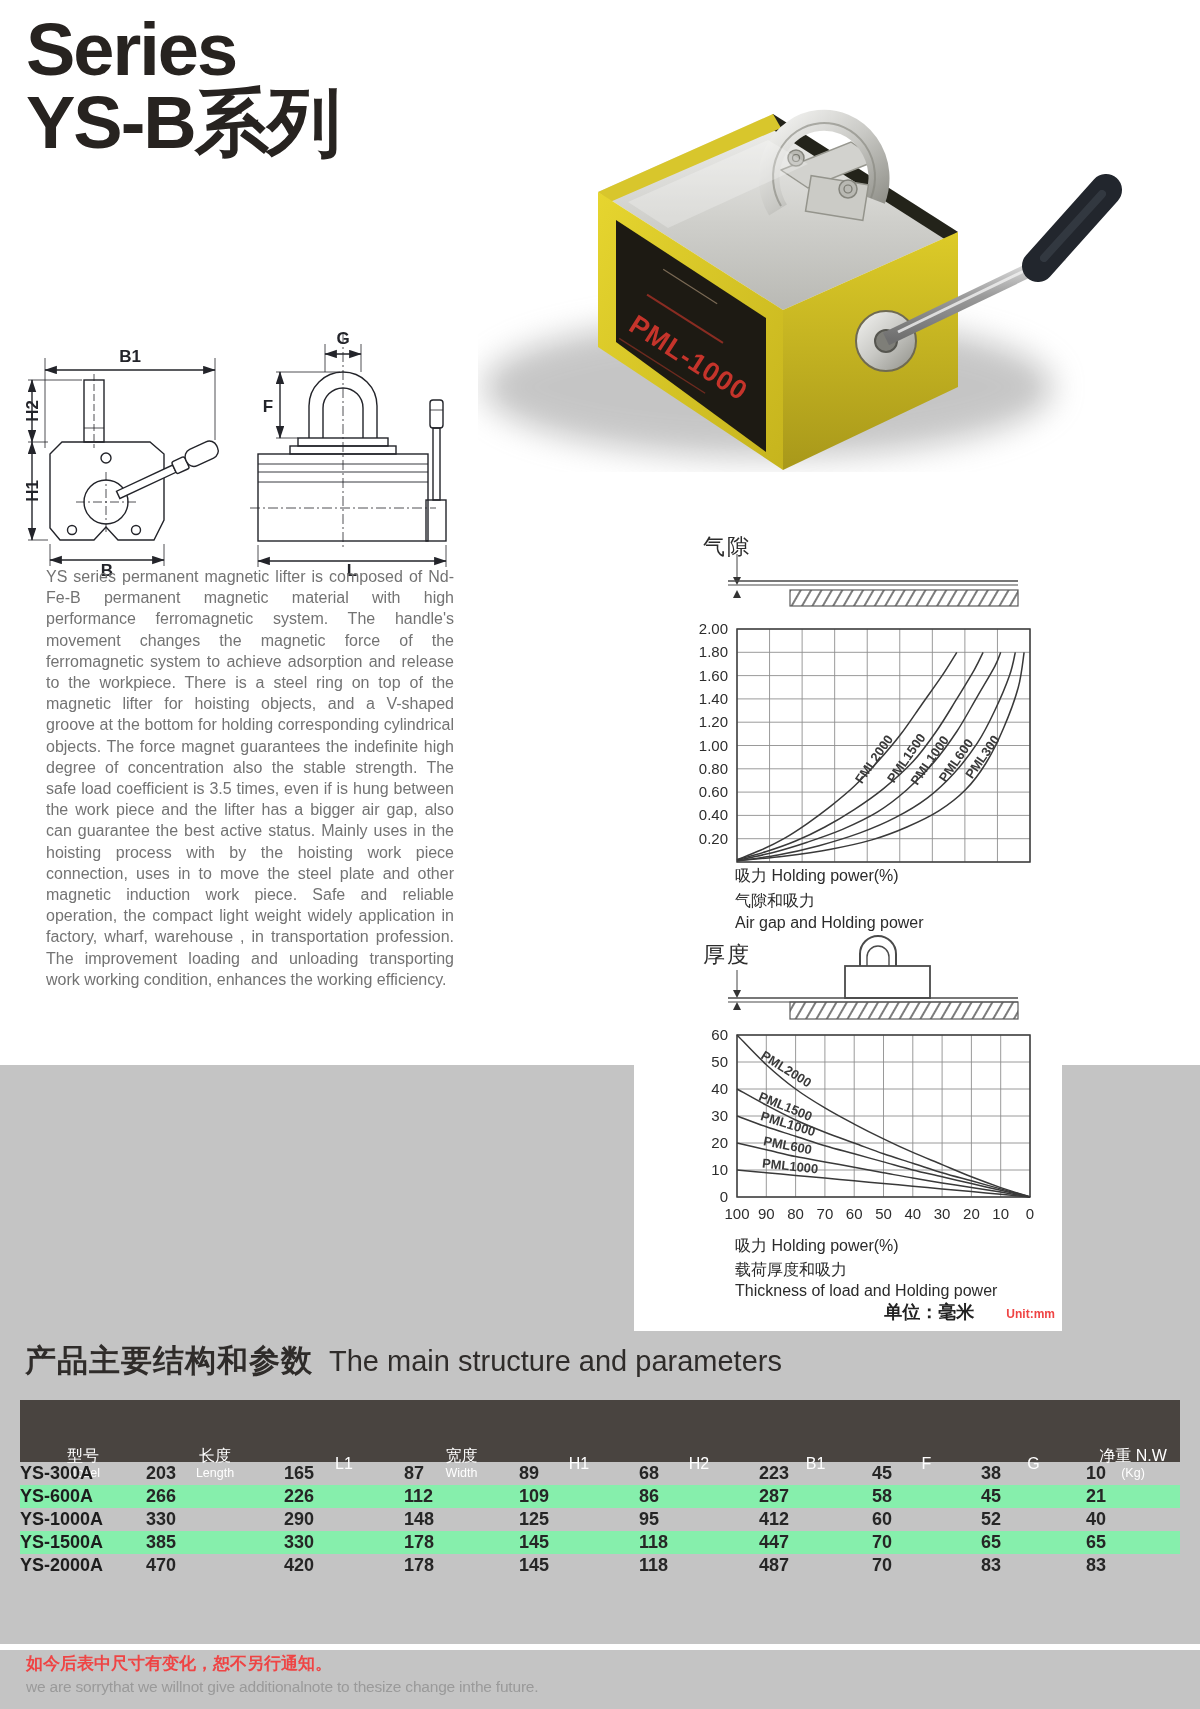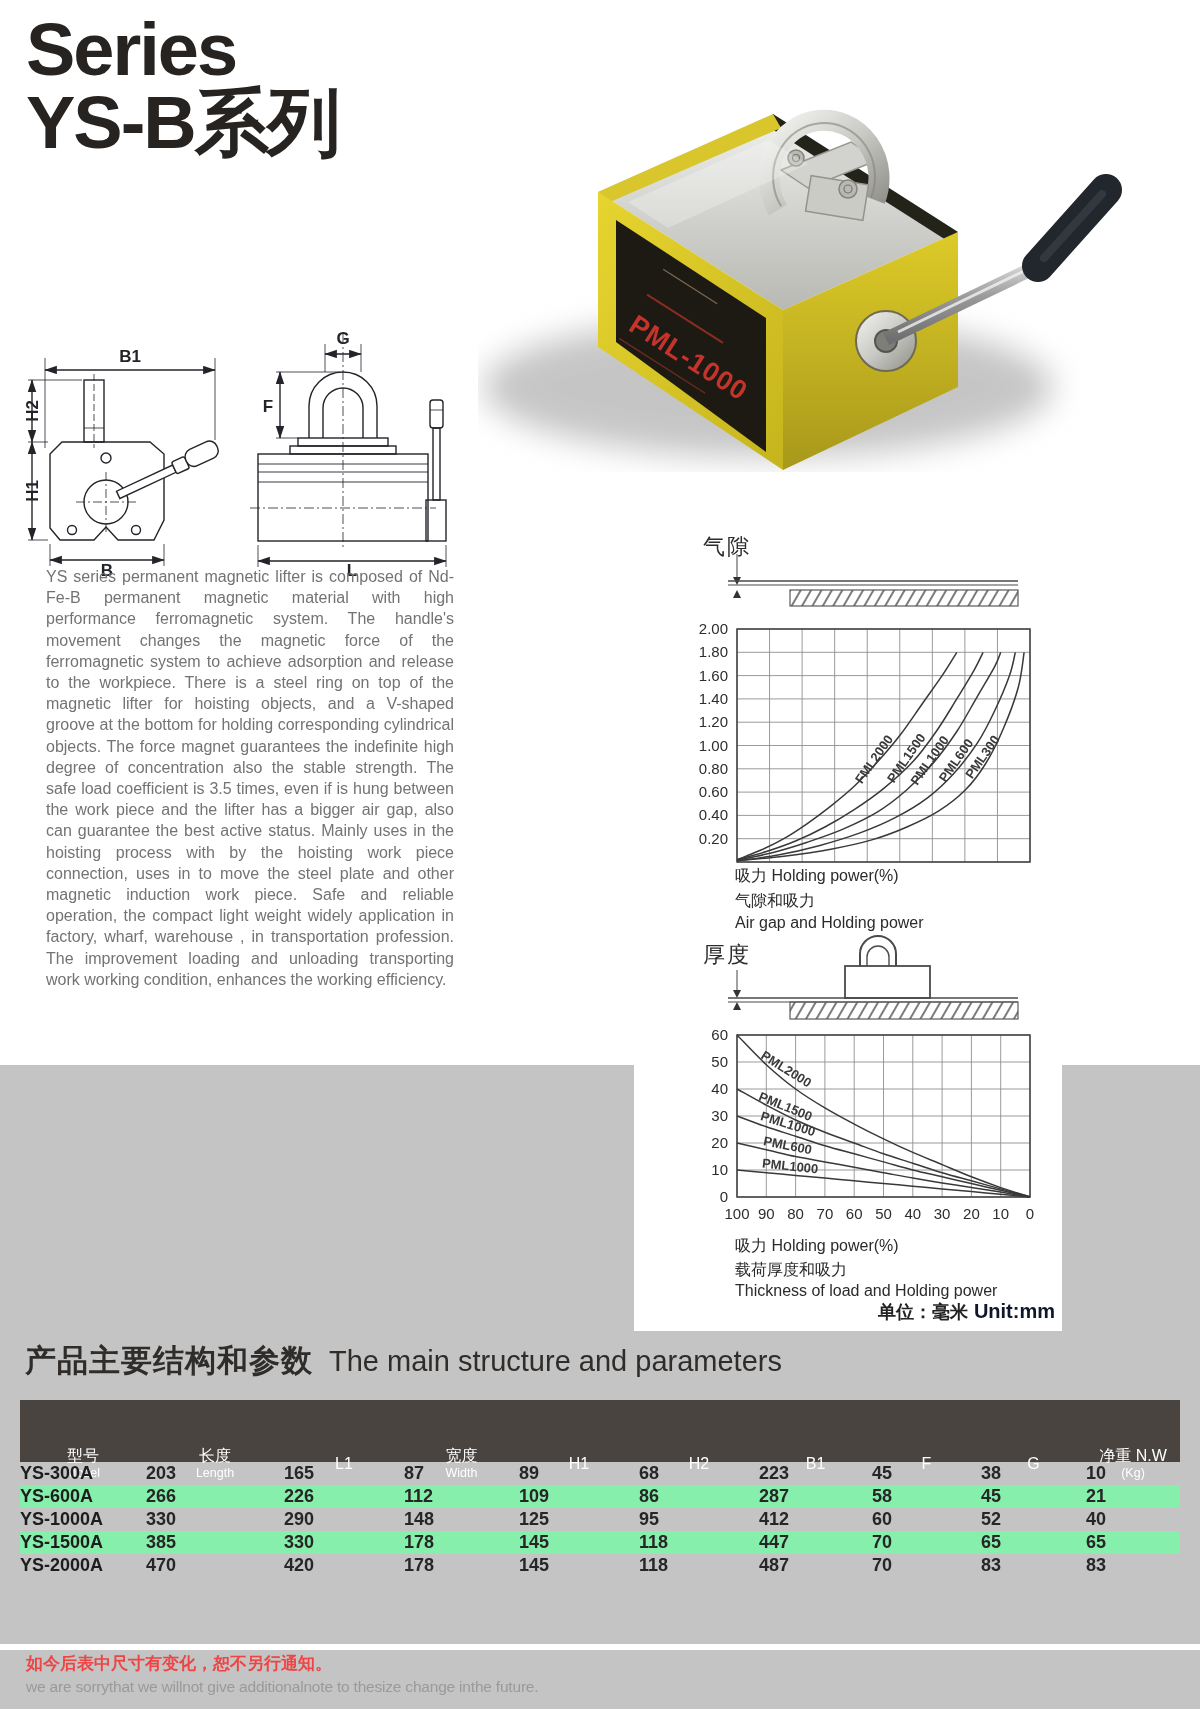--- a/index.html
+++ b/index.html
@@ -13,21 +13,21 @@
   .page-title{left:26px;top:14px;line-height:0.98;font-weight:bold;color:#272320;
               font-size:74px;letter-spacing:-2px;}
   
   .desc{left:46px;top:566px;width:408px;font-size:16px;line-height:21.2px;
         color:#737373;text-align:justify;}
   
   .right-col{left:620px;top:520px;width:445px;height:840px;}
   .cn-axis-label{font-size:22px;color:#2c2c2c;letter-spacing:2px;}
   .cap{font-size:16px;color:#2b2b2b;white-space:nowrap;}
   .unit-note{font-size:18px;color:#222;white-space:nowrap;}
-  .unit-note .en{font-size:20px;margin-left:6px;font-weight:bold;color:#0f172a;}
+  .unit-note .en{font-size:12px;margin-left:32px;font-weight:bold;color:#ef4444;}
   .unit-note .zh{font-weight:bold;}
   svg text{font-family:"Liberation Sans",sans-serif;}
   .tick{font-size:15px;fill:#2d2d2d;}
   .curvelabel{font-size:13px;font-weight:600;fill:#3a3a3a;}
   .dimlabel{font-size:17px;font-weight:bold;fill:#23242a;}
   
   .section-heading{left:25px;top:1340px;white-space:nowrap;color:#2f2c2a;}
   .section-heading .zh{font-size:31px;font-weight:bold;letter-spacing:1px;}
   .section-heading .en{font-size:29px;font-weight:500;margin-left:16px;}
   

